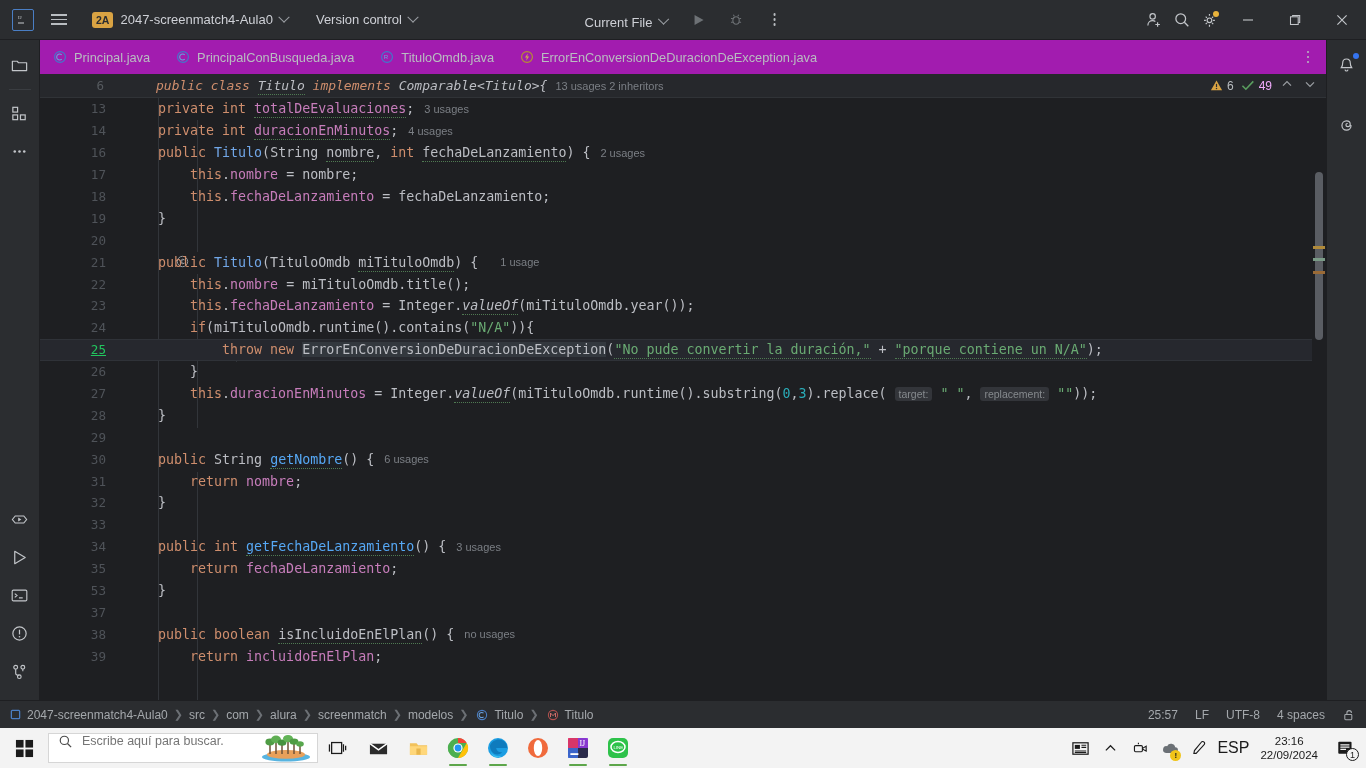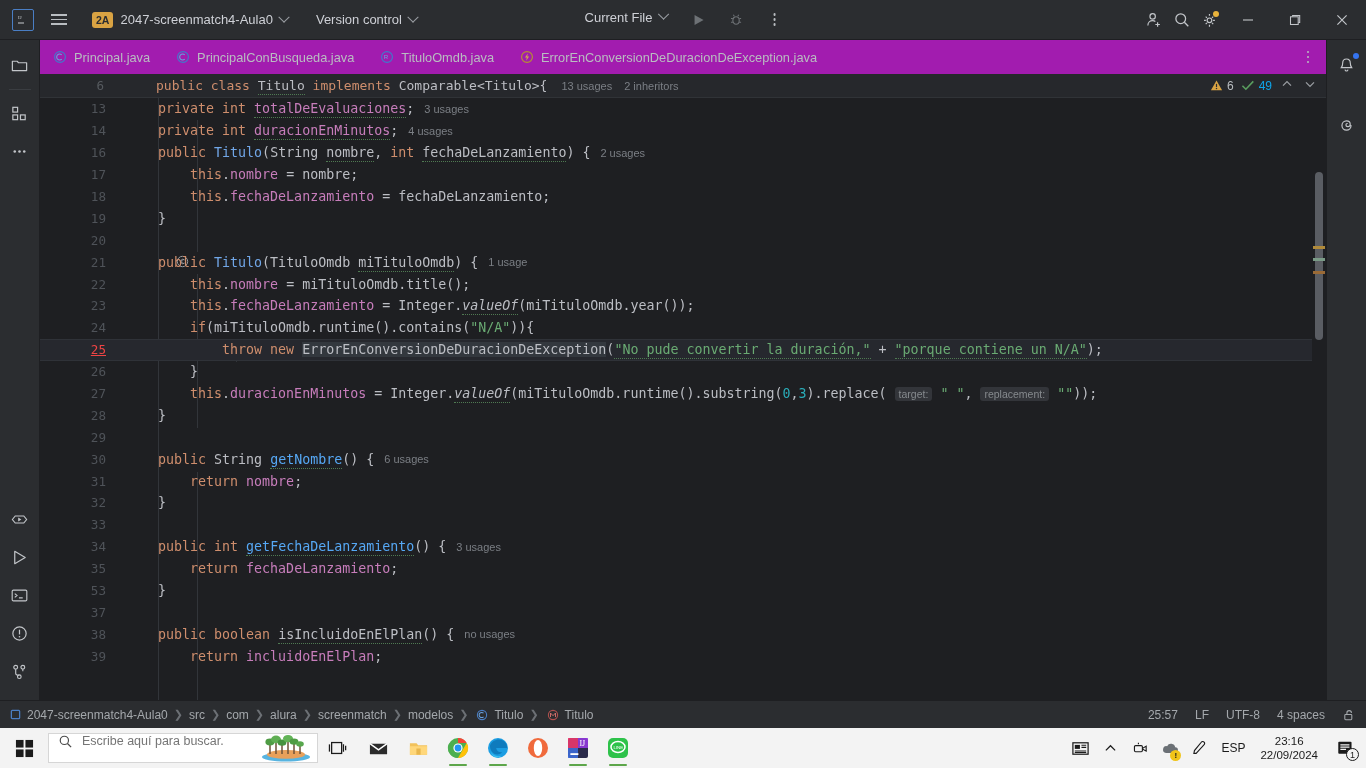--- a/index.html
+++ b/index.html
@@ -26,21 +26,21 @@
     padding:3px 6px; border-radius:4px; cursor:pointer; }
   .tb-badge { background:#d9a343; color:#2b2d30; font-size:10.5px; font-weight:bold;
     border-radius:3px; padding:2px 4px; letter-spacing:0; }
   .tb-proj-name { font-size:13px; color:#ced0d6; }
   .chev { display:inline-block; width:8px; height:8px; border-right:1.3px solid #9a9ea3;
     border-bottom:1.3px solid #9a9ea3; transform:rotate(45deg) translate(-2px,-2px); }
   .tb-vcs { display:flex; align-items:center; gap:7px; margin-left:22px; cursor:pointer; }
   .tb-vcs span { font-size:13px; color:#ced0d6; }
 
   .tb-center { position:absolute; left:50%; transform:translateX(-50%);
-    display:flex; align-items:flex-start; gap:12px; }
+    display:flex; align-items:flex-end; gap:12px; }
   .tb-runcfg { display:flex; align-items:center; gap:7px; cursor:pointer;
     padding:3px 6px; border-radius:4px; }
   .tb-runcfg span { font-size:13px; color:#ced0d6; }
   .ic-btn { width:26px; height:26px; display:flex; align-items:center; justify-content:center;
     cursor:pointer; border-radius:4px; }
   .tri-run { width:0;height:0;border-left:9px solid #6d7175;
     border-top:5.5px solid transparent;border-bottom:5.5px solid transparent; margin-left:2px;}
   .dots-v { display:flex;flex-direction:column;gap:2.5px;align-items:center; }
   .dots-v i { width:2.5px;height:2.5px;border-radius:50%;background:#b9bdc1;display:block; }
 
@@ -75,34 +75,34 @@
     height:2.5px; background:#3574f0; }
   .tab-close { font-size:14px; color:#868a8e; margin-left:3px; line-height:1; }
   .tabbar-right { display:flex; align-items:center; padding-right:5px; }
 
   
   .sticky { height:24px; background:#26282c; display:flex; align-items:center;
     font-family:"DejaVu Sans Mono", monospace; font-size:13px; position:relative;
     border-bottom:1px solid #303337; }
   .sticky .lnum { width:48px; text-align:right; padding-right:14px;
     color:#565a5f; font-size:12.5px; }
-  .sticky .code { padding-left:38px; white-space:pre; }
+  .sticky .code { padding-left:38px; white-space:pre;font-style:italic; }
   .sticky-right { position:absolute; right:8px; display:flex; align-items:center; gap:7px;
     font-family:"Liberation Sans", sans-serif; font-size:12px; }
 
   
   .editor { flex:1; position:relative; overflow:hidden; background:#1e1f22;
     font-family:"DejaVu Sans Mono", monospace; font-size:13.3px; }
   .row { height:21.9px; display:flex; align-items:center; position:relative; white-space:pre; }
   .row.cur { background:#26282e; }
   .row.cur::before { content:""; position:absolute; left:0; right:0; top:0; height:1px; background:#2f3238; }
   .row.cur::after  { content:""; position:absolute; left:0; right:0; bottom:0; height:1px; background:#2f3238; }
   .lnum { width:78px; text-align:right; padding-right:12px; color:#4f5359; font-size:12.6px;
     flex:0 0 78px; font-family:"DejaVu Sans Mono", monospace; }
-  .row.cur .lnum { color:#ef4444;text-decoration:underline; }
+  .row.cur .lnum { color:#22c55e;text-decoration:underline; }
   .gmark { width:22px; flex:0 0 22px; text-align:center; color:#8a8e93; font-size:12px; }
   .code { padding-left:18px; }
 
   
   .kw  { color:#cf8e6d; }
   .cls { color:#71a7e8; }          
   .fld { color:#c77dbb; }          
   .str { color:#6aab73; }          
   .num { color:#2aacb8; }          
   .plain { color:#bcbec4; }
@@ -354,37 +354,37 @@
             <i></i>
             <i></i>
           </div>
       </div>
     </div>
   </div>
 
   <div class="sticky">
     <span class="lnum">6</span>
     <span class="code"><span class="kw">public</span> <span class="kw">class</span> <span class="plain wavy">Titulo</span> <span class="kw">implements</span> <span class="plain">Comparable&lt;Titulo&gt;{</span></span>
-    <span class="hint" style="margin-left:14px">13 usages</span>
-    <span class="hint" style="margin-left:12px">2 inheritors</span>
+    <span class="hint" style="margin-left:8px">13 usages</span>
+    <span class="hint" style="margin-left:3px">2 inheritors</span>
 
     <span class="sticky-right">
       <span style="display:flex;align-items:center;gap:4px">
         <svg width="13" height="13" viewBox="0 0 14 14">
             <path d="M7 1.6 13 12.2H1z" fill="#d9a343"></path>
             <path d="M7 5.2v3.4" stroke="#2b2d30" stroke-width="1.3"></path>
             <circle cx="7" cy="10.3" r=".8" fill="#2b2d30"></circle>
           </svg>
         <span style="color:#b9bdc1">6</span>
       </span>
       <span style="display:flex;align-items:center;gap:4px">
         <svg width="14" height="13" viewBox="0 0 15 14">
             <path d="M1.5 7.2 5.2 11 13.2 2.6" fill="none" stroke="#5a9e5f" stroke-width="1.7"></path>
           </svg>
-        <span style="color:#0ea5e9">49</span>
+        <span style="color:#f0abfc">49</span>
       </span>
       <span style="padding:0 2px">
         <svg width="12" height="12" viewBox="0 0 12 12">
             <path d="M2 7.6 6 3.6 10 7.6" fill="none" stroke="#9a9ea3" stroke-width="1.25"></path>
           </svg>
       </span>
       <span style="padding:0 2px">
         <svg width="12" height="12" viewBox="0 0 12 12">
             <path d="M2 4.4 6 8.4 10 4.4" fill="none" stroke="#9a9ea3" stroke-width="1.25"></path>
           </svg>
@@ -442,21 +442,21 @@
 
     <div class="row">
       <span class="lnum">21</span>
       <span class="gmark">
         <svg width="13" height="13" viewBox="0 0 14 14" style="vertical-align:-2px">
           <circle cx="7" cy="7" r="5.6" fill="none" stroke="#9a9ea3" stroke-width="1.05"></circle>
           <path d="M9 5.2a2.4 2.4 0 1 0 0 3.6 2 2 0 1 1 0-3.6" fill="none" stroke="#9a9ea3" stroke-width="1"></path>
         </svg>
       </span>
       <span class="code"><span class="kw">public</span> <span class="cls">Titulo</span><span class="plain">(TituloOmdb </span><span class="plain wavy">miTituloOmdb</span><span class="plain">) {</span></span>
-      <span class="hint" style="margin-left:10px">1 usage</span>
+      <span class="hint" style="margin-left:22px">1 usage</span>
     </div>
 
     <div class="row">
       <span class="lnum">22</span><span class="gmark"></span>
       <span class="code">    <span class="kw">this</span><span class="plain">.</span><span class="fld">nombre</span> <span class="plain">= miTituloOmdb.title();</span></span>
     </div>
 
     <div class="row">
       <span class="lnum">23</span><span class="gmark"></span>
       <span class="code">    <span class="kw">this</span><span class="plain">.</span><span class="fld">fechaDeLanzamiento</span> <span class="plain">= Integer.</span><span class="stat wavy">valueOf</span><span class="plain">(miTituloOmdb.year());</span></span>
@@ -712,21 +712,21 @@
       <svg width="19" height="17" viewBox="0 0 20 18">
         <path d="M5.2 13.8h9.6a3 3 0 0 0 .2-6 4.6 4.6 0 0 0-8.6-1.3A3.4 3.4 0 0 0 5.2 13.8z" fill="#6b7075"></path>
       </svg>
       <span style="position:absolute;right:3px;bottom:7px;width:11px;height:11px;border-radius:50%;background:#f0c419;display:flex;align-items:center;justify-content:center;font-size:8px;font-weight:bold;color:#1b1b1b">!</span>
     </div>
     <div class="tray-ic">
       <svg width="17" height="17" viewBox="0 0 18 18">
         <path d="M4.4 14.2 12.6 5.2a2 2 0 1 0-2.8-2.8L2.6 11.2l-.6 3z" fill="none" stroke="#1b1b1b" stroke-width="1.2"></path>
       </svg>
     </div>
-    <div class="tray-ic" style="width:34px;font-size:12px">ESP</div>
+    <div class="tray-ic" style="width:34px;font-size:16px">ESP</div>
     <div class="clock">
       <div>23:16</div>
       <div>22/09/2024</div>
     </div>
     <div class="notif">
       <svg width="18" height="18" viewBox="0 0 19 19">
         <rect x="2.4" y="3" width="14" height="12.6" rx="1" fill="#1b1b1b"></rect>
         <path d="M4.6 6.2h9.6M4.6 8.6h9.6M4.6 11h6" stroke="#f3f3f3" stroke-width="1.2"></path>
       </svg>
       <span style="position:absolute;right:3px;bottom:7px;width:13px;height:13px;border:1.2px solid #1b1b1b;border-radius:50%;background:#f3f3f3;display:flex;align-items:center;justify-content:center;font-size:9px;color:#1b1b1b">1</span>

